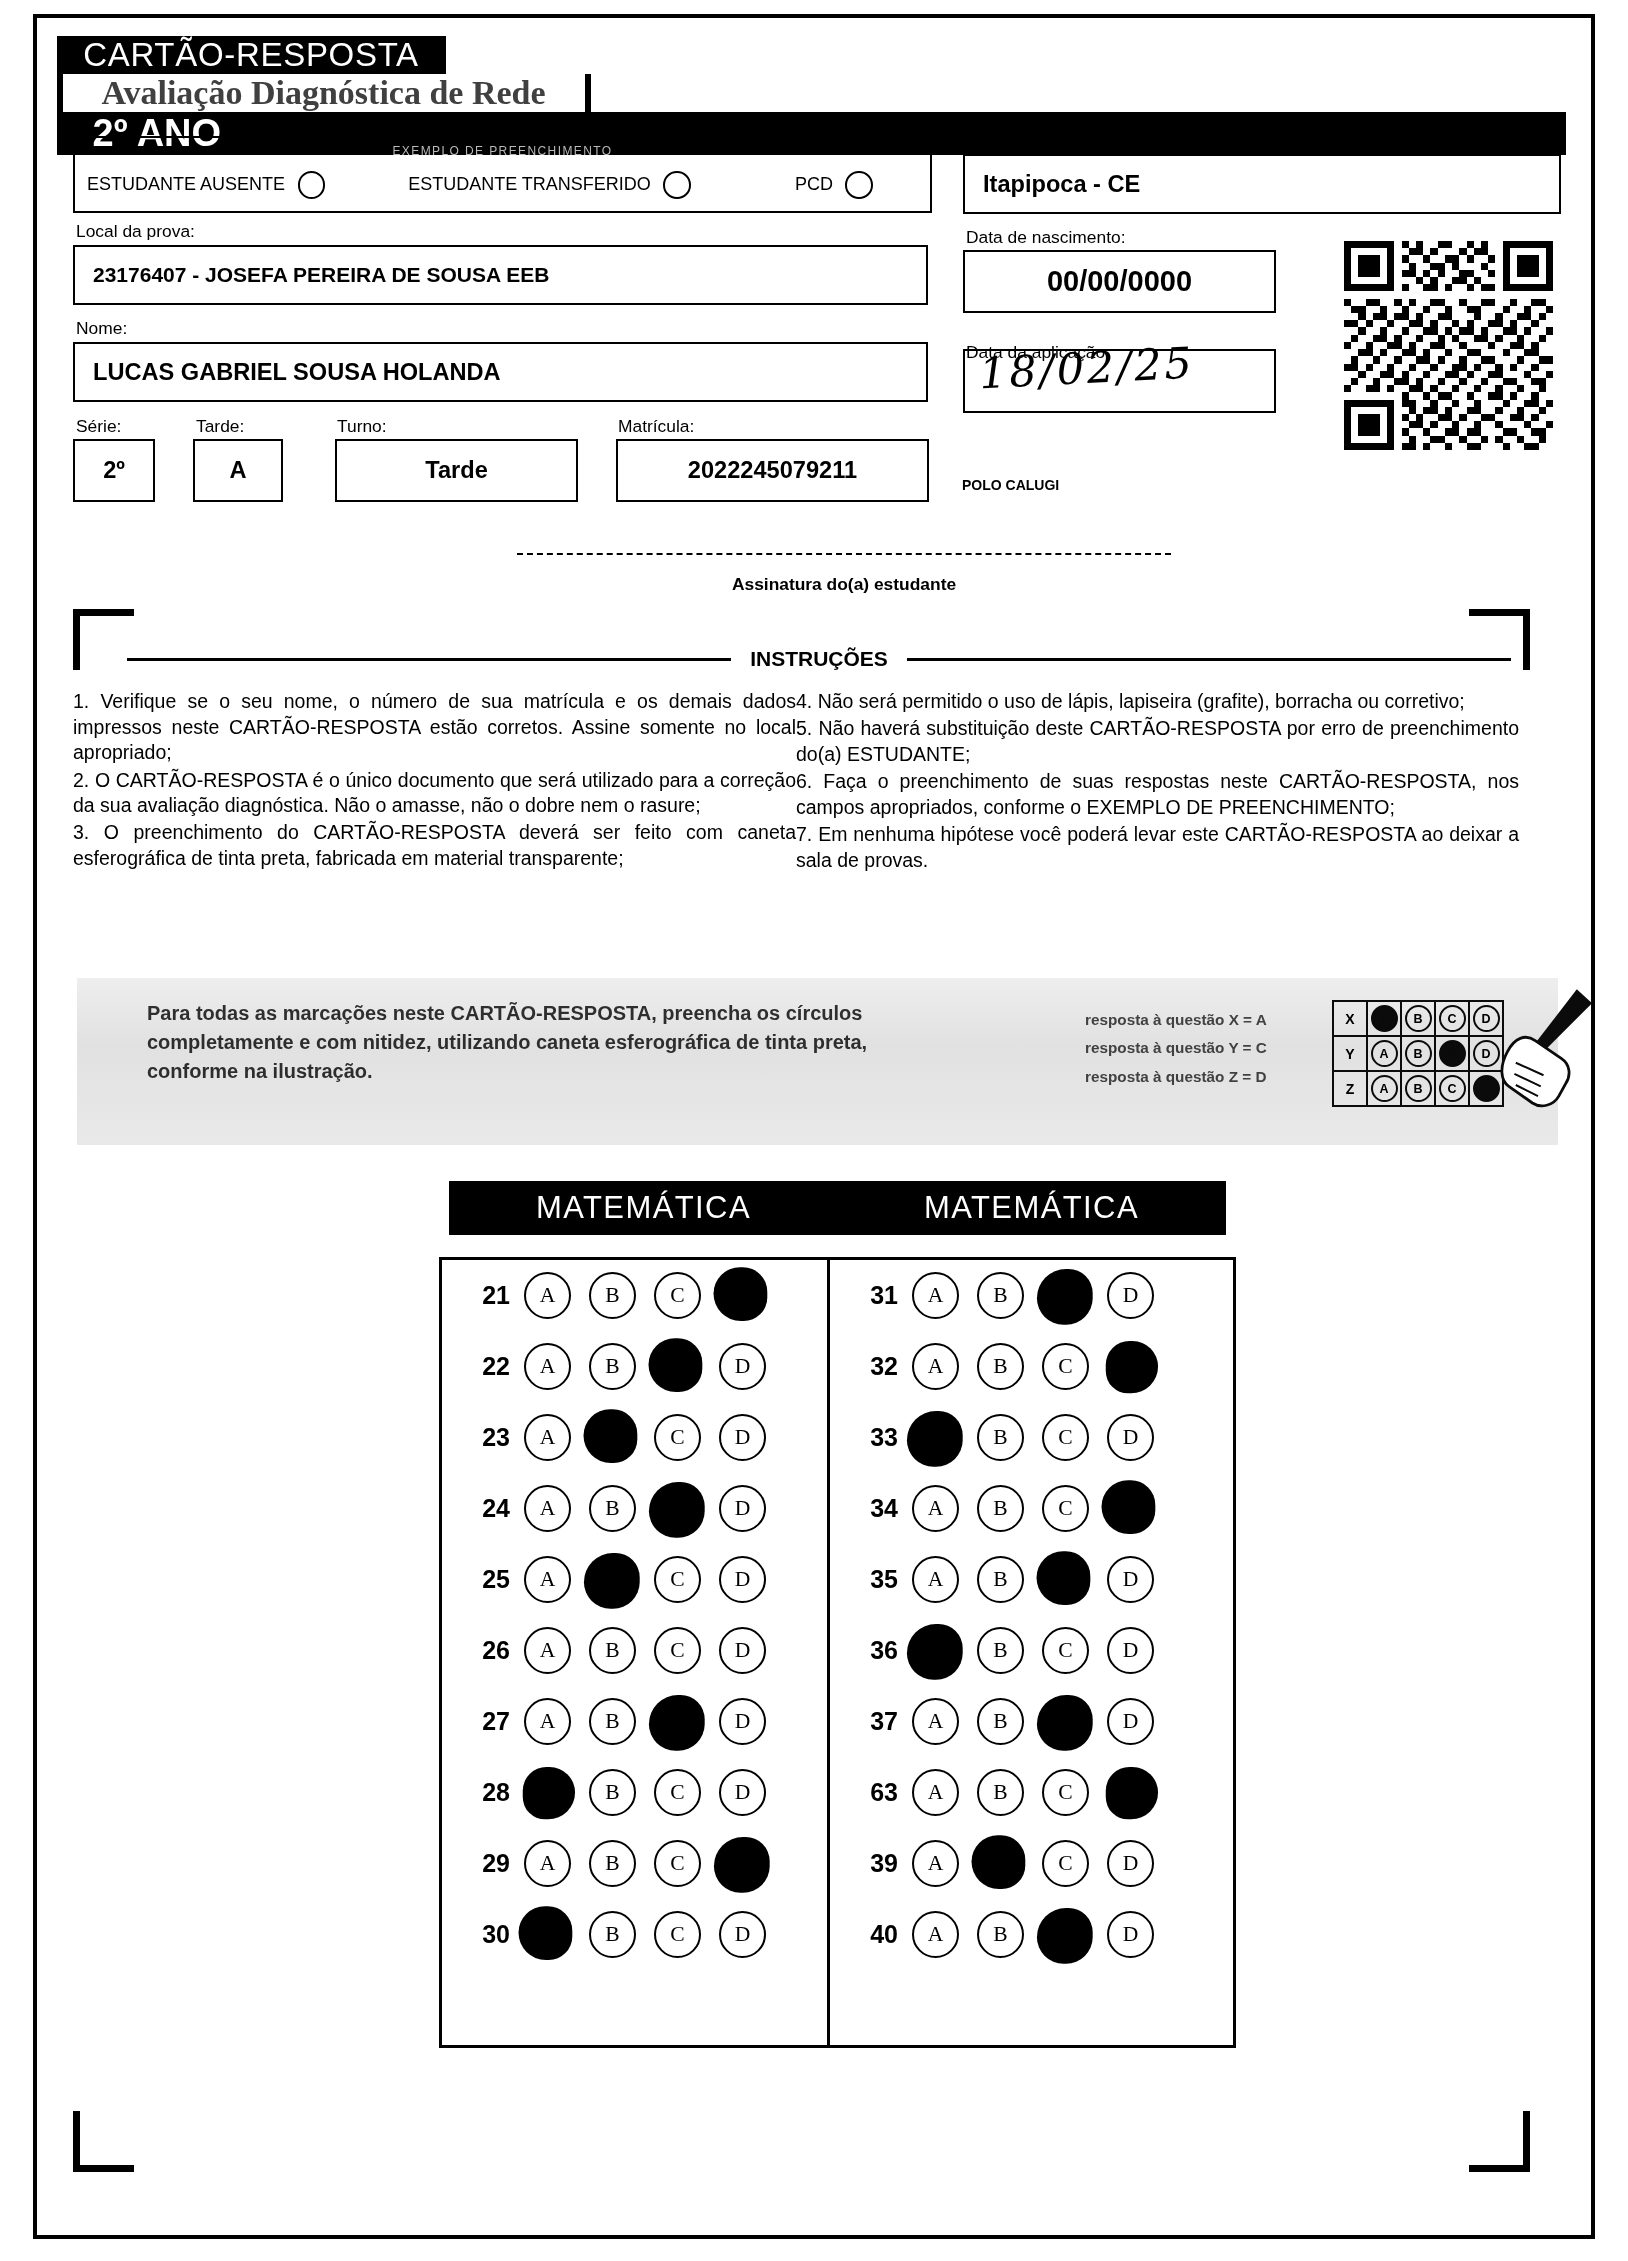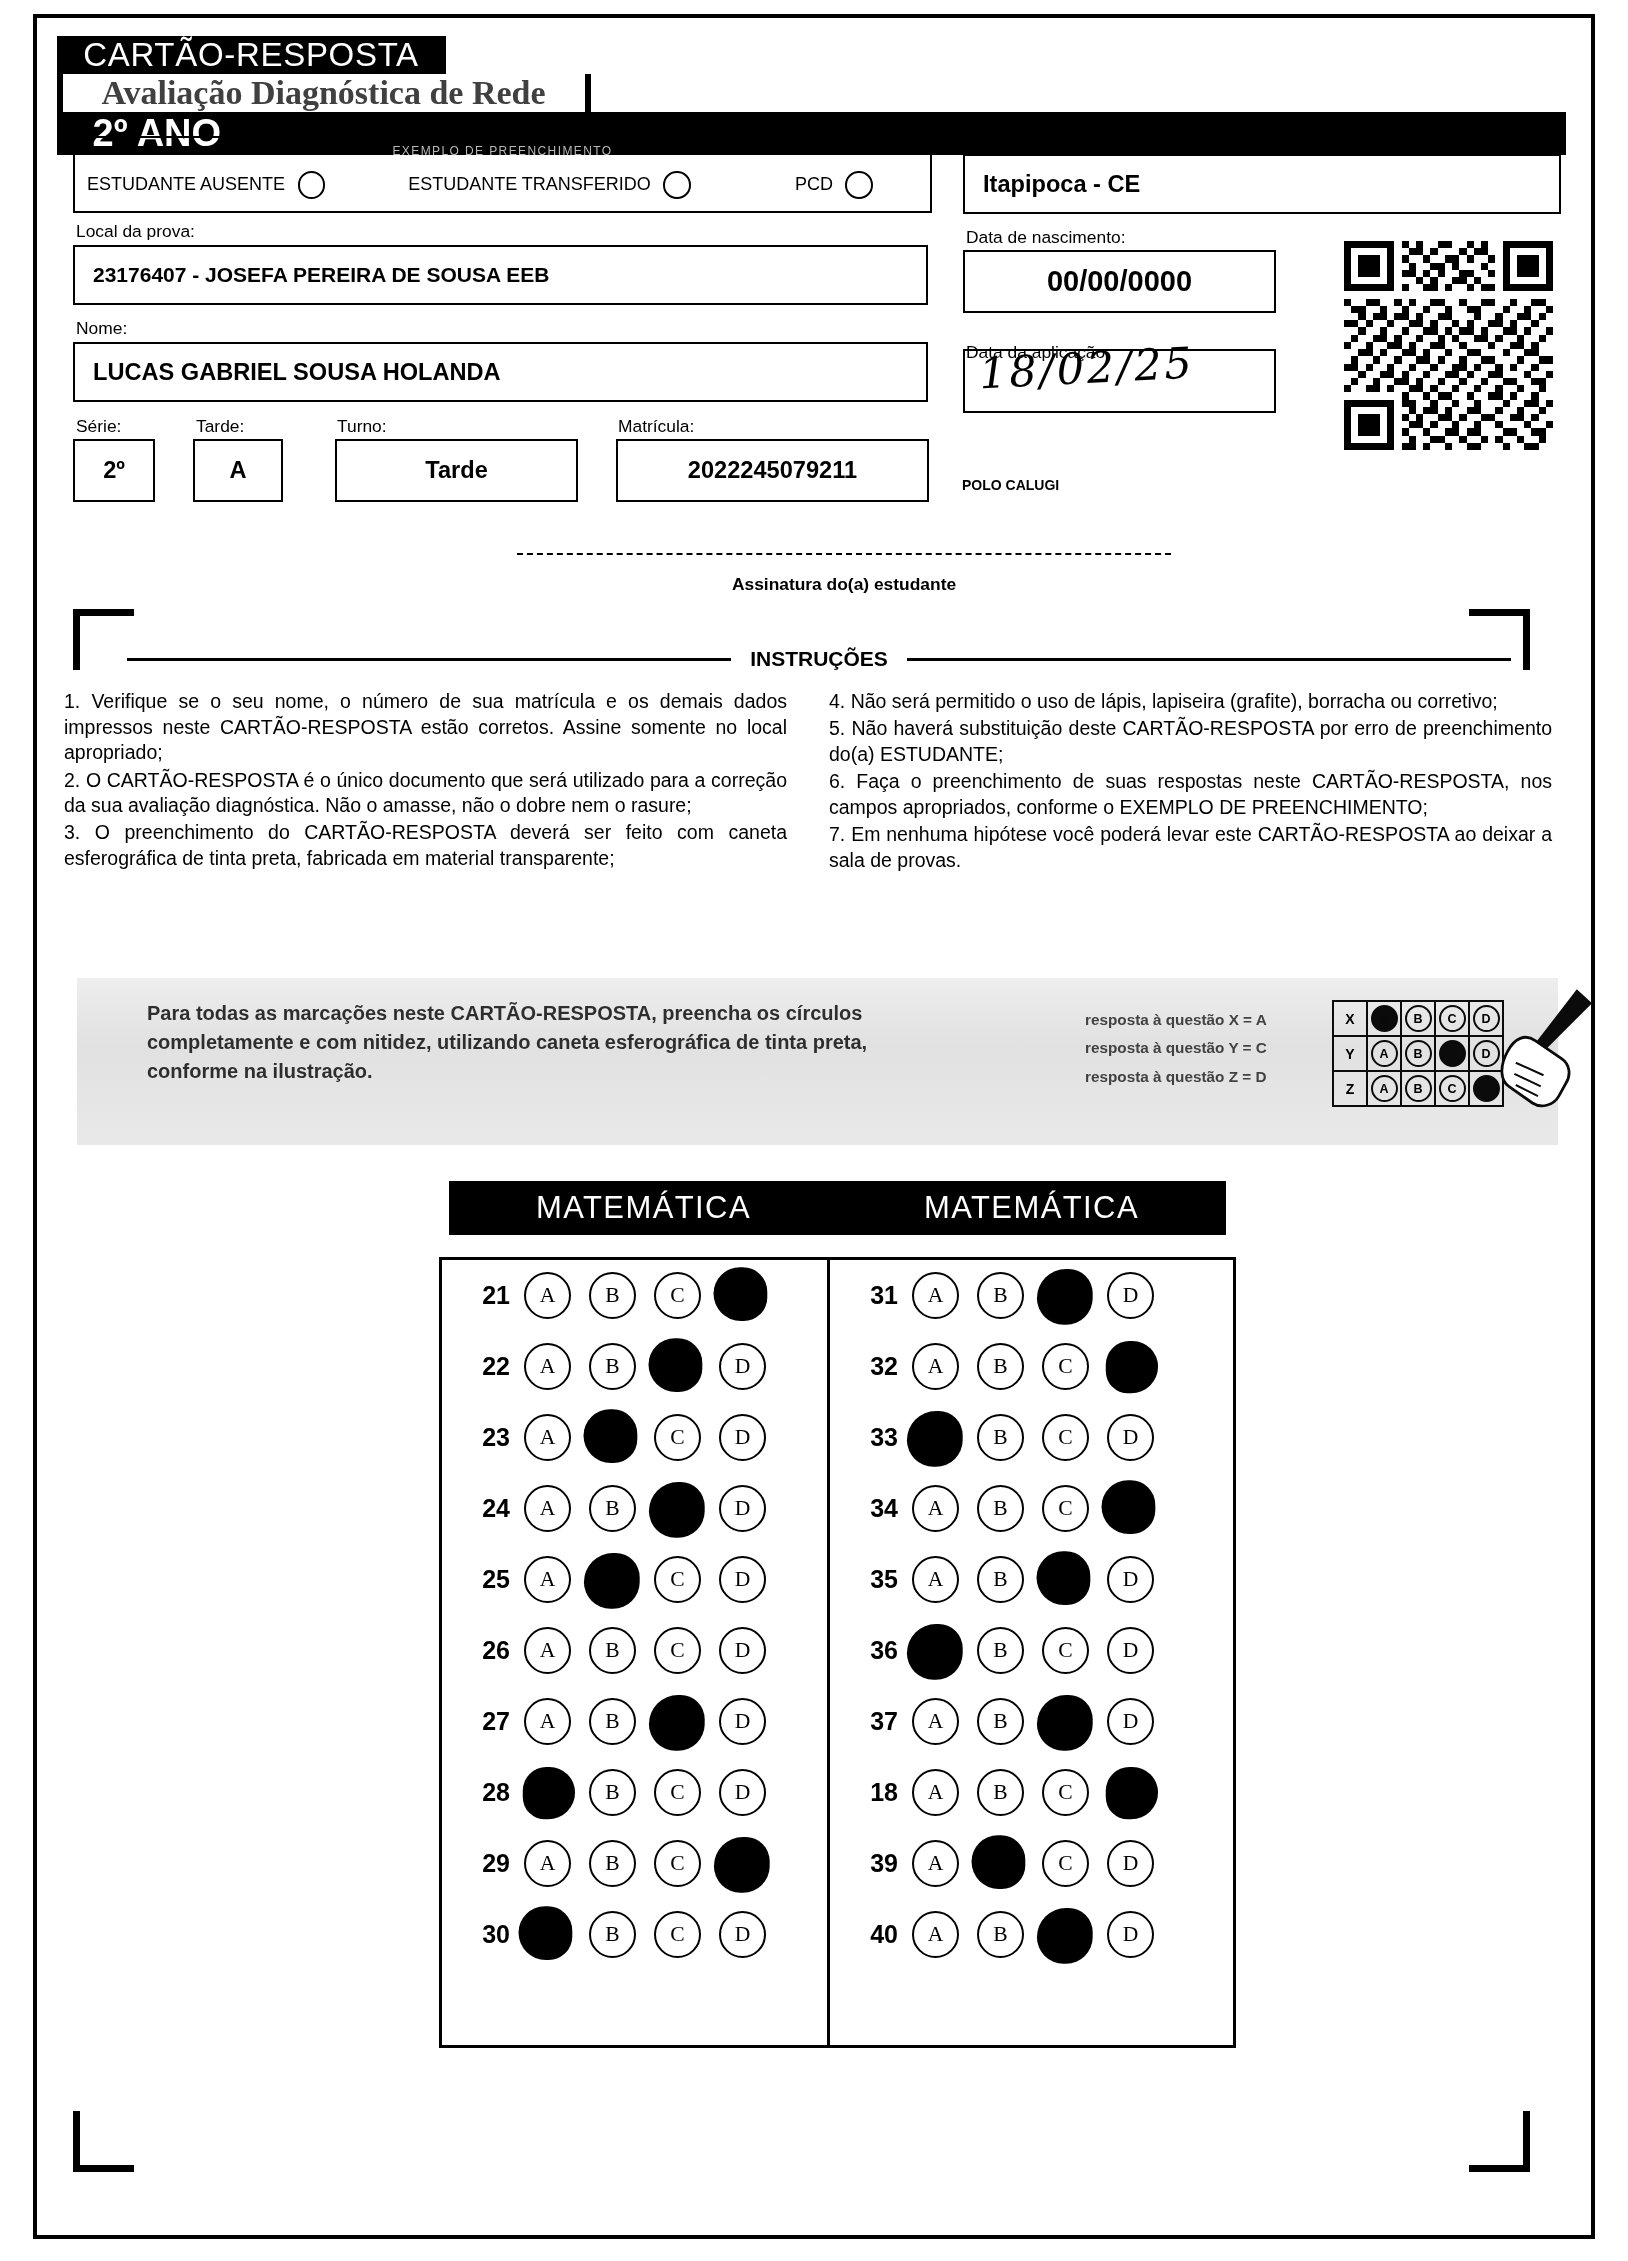--- a/index.html
+++ b/index.html
@@ -140,22 +140,22 @@
 
   
   .instr-head {
     position: absolute; left: 90px; top: 629px; width: 1384px;
     display: flex; align-items: center;
   }
   .instr-rule { flex: 1; border-top: 3.5px solid #000; }
   .instr-title { font-size: 21px; font-weight: bold; padding: 0 19.5px; }
 
   .instr-cols {
-    position: absolute; left: 27px; top: 671px; width: 1488px;
-    display: flex; gap: 42px;
+    position: absolute; left: 36px; top: 671px; width: 1488px;
+    display: flex; 
   }
   .instr-col { width: 723px; font-size: 19.5px; line-height: 1.32; text-align: justify; }
   .instr-col p { margin: 0 0 1.4px 0; }
 
   
   .example {
     position: absolute; left: 40px; top: 960px;
     width: 1481px; height: 167px;
     background: linear-gradient(180deg,#e9e9e9 0%,#dcdcdc 40%,#e4e4e4 100%);
     filter: contrast(1.05);
@@ -721,21 +721,21 @@
           <div class="bub">D</div>
         </div>
         <div class="qrow">
           <div class="qnum">37</div>
           <div class="bub">A</div>
           <div class="bub">B</div>
           <div class="bub marked blob3">C</div>
           <div class="bub">D</div>
         </div>
         <div class="qrow">
-          <div class="qnum">18</div>
+          <div class="qnum">63</div>
           <div class="bub">A</div>
           <div class="bub">B</div>
           <div class="bub">C</div>
           <div class="bub marked blob2">D</div>
         </div>
         <div class="qrow">
           <div class="qnum">39</div>
           <div class="bub">A</div>
           <div class="bub marked blob1">B</div>
           <div class="bub">C</div>

